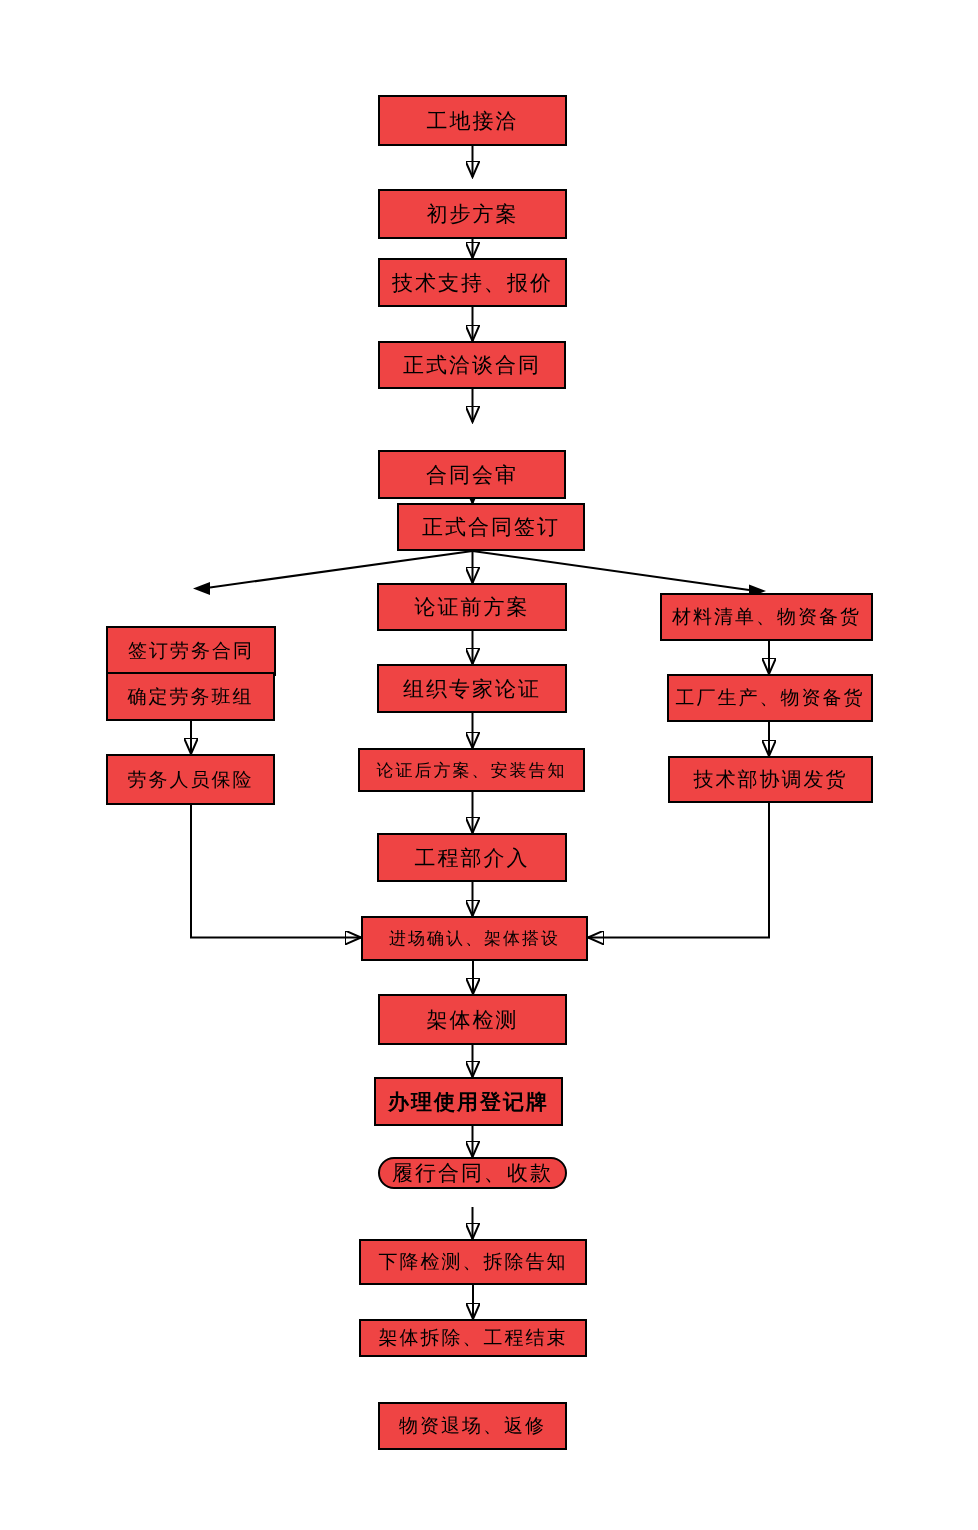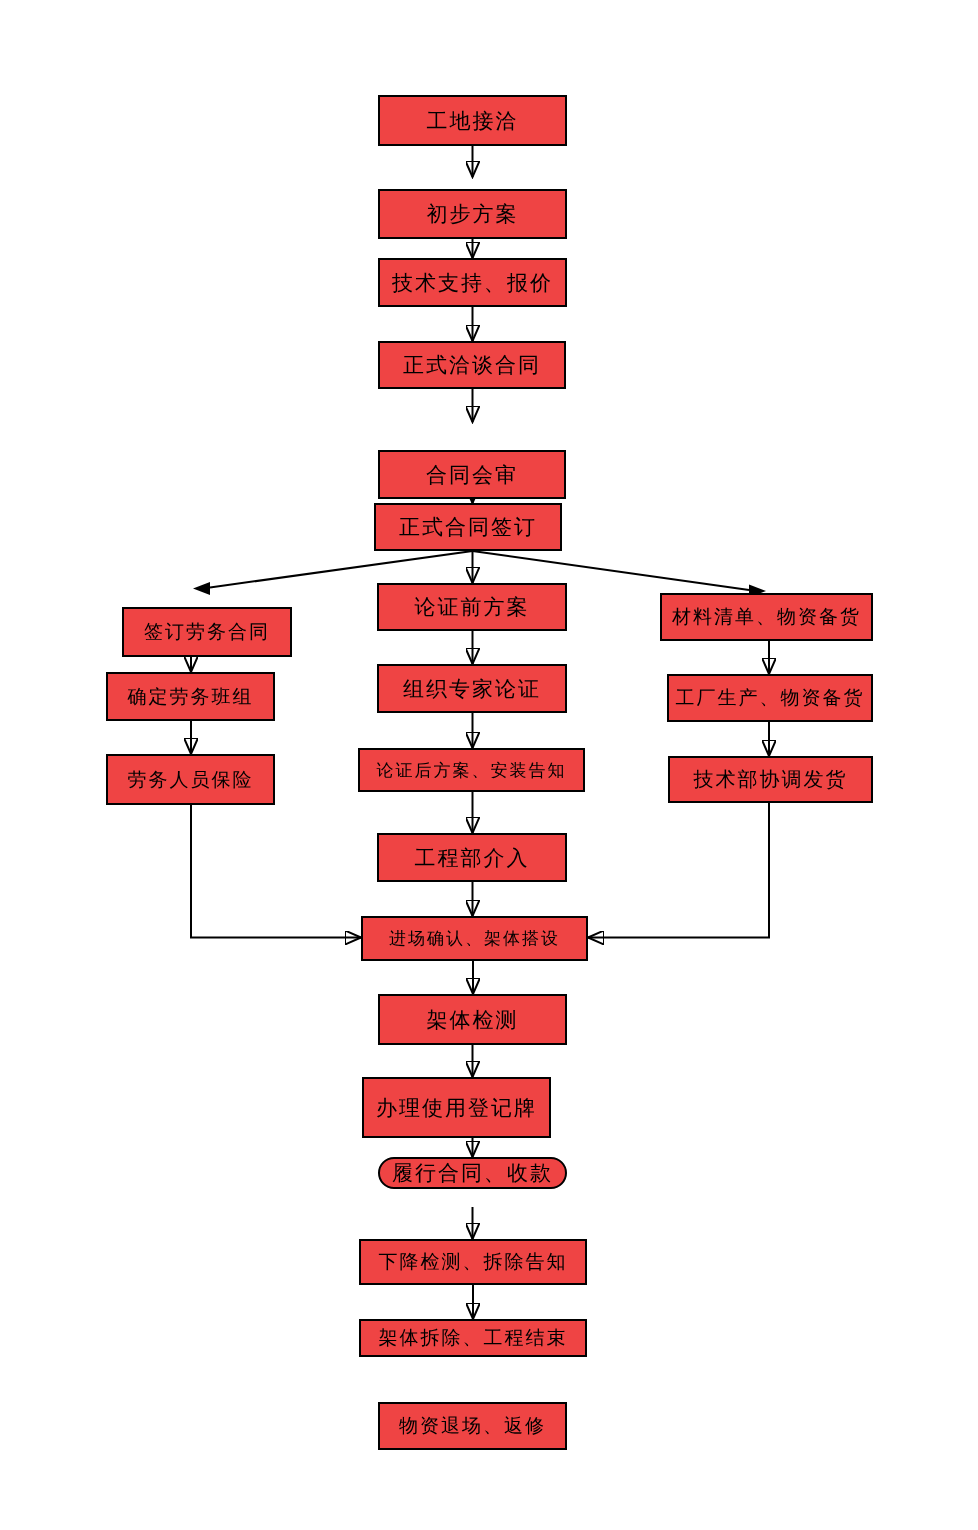--- a/index.html
+++ b/index.html
@@ -27,34 +27,34 @@
   }
   .fs20{font-size:20px;}
   .fs19{font-size:19px;}
   .fs17{font-size:17px;}
   
   .p01{left:378px;top:95px;width:189px;height:51px;}
   .p02{left:378px;top:177px;width:189px;height:50px;margin-top:12px;}
   .p03{left:378px;top:258px;width:189px;height:49px;}
   .p04{left:378px;top:341px;width:188px;height:48px;}
   .p05{left:378px;top:422px;width:188px;height:49px;margin-top:28px;}
-  .p06{left:374px;top:503px;width:188px;height:48px;}
-  .p07{left:106px;top:607px;width:170px;height:50px;margin-left:16px;}
+  .p06{left:397px;top:503px;width:188px;height:48px;}
+  .p07{left:106px;top:626px;width:170px;height:50px;}
   .p08{left:106px;top:672px;width:169px;height:49px;}
   .p09{left:106px;top:754px;width:169px;height:51px;}
   .p10{left:377px;top:583px;width:190px;height:48px;}
   .p11{left:377px;top:664px;width:190px;height:49px;}
   .p12{left:358px;top:748px;width:227px;height:44px;}
   .p13{left:377px;top:833px;width:190px;height:49px;}
   .p14{left:660px;top:593px;width:213px;height:48px;}
   .p15{left:667px;top:674px;width:206px;height:48px;}
   .p16{left:668px;top:756px;width:205px;height:47px;}
   .p17{left:361px;top:916px;width:227px;height:45px;}
   .p18{left:378px;top:994px;width:189px;height:51px;}
-  .p19{left:362px;top:1077px;width:189px;height:61px;}
+  .p19{left:374px;top:1077px;width:189px;height:49px;font-weight:bold;}
   .p20{left:378px;top:1157px;width:189px;height:32px;border-radius:21px;}
   .p21{left:359px;top:1239px;width:228px;height:46px;}
   .p22{left:359px;top:1319px;width:228px;height:38px;}
   .p23{left:378px;top:1402px;width:189px;height:48px;}
 </style>
 </head>
 <body>
 
 <div id="canvas">
 

